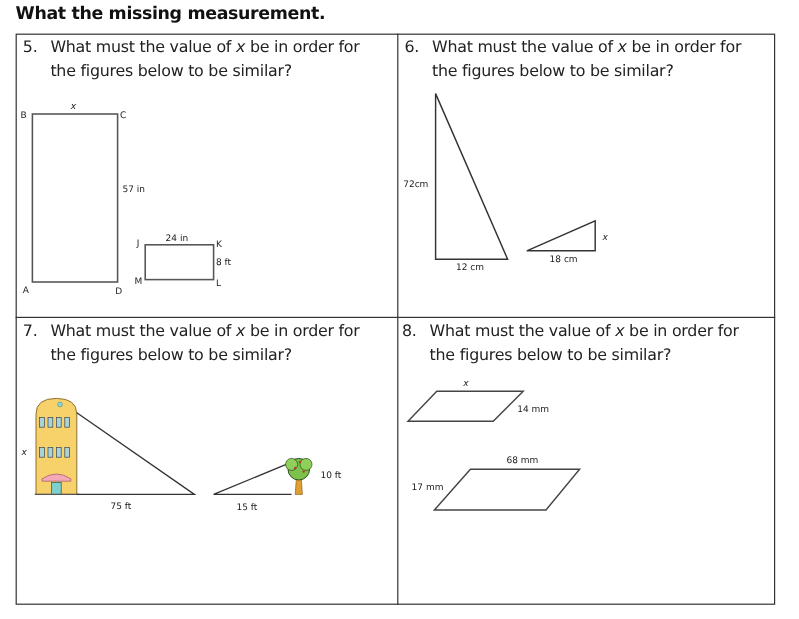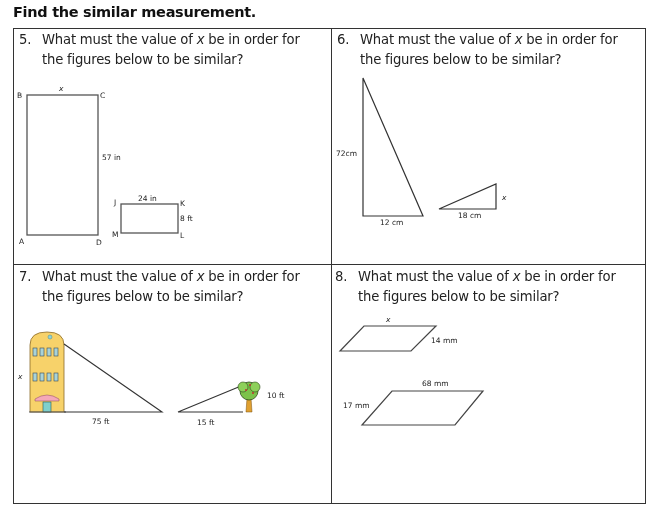--- a/index.html
+++ b/index.html
@@ -11,21 +11,21 @@
   .q { position:absolute; font-family:"DejaVu Sans", sans-serif; font-size:13.2px; line-height:20px; color:#222; letter-spacing:-0.2px; }
   .q .num { position:absolute; left:0; top:0; }
   .q .txt { position:absolute; left:23px; top:0; width:290px; }
   .q .txt i { font-style:italic; }
   svg { position:absolute; left:0; top:0; }
   .lbls { font-family:"DejaVu Sans", sans-serif; font-size:7.5px; fill:#222; }
 </style>
 </head>
 <body>
 
-<div class="heading">Find the similar measurement.</div>
+<div class="heading">What the missing measurement.</div>
 
 <div class="grid"></div>
 <div class="vline"></div>
 <div class="hline"></div>
 
 <div class="q" style="left:19px; top:30px;">
   <span class="num">5.</span>
   <span class="txt"><span>What must the value of </span><i>x</i><span> be in order for</span><br><span>the figures below to be similar?</span></span>
 </div>
 

